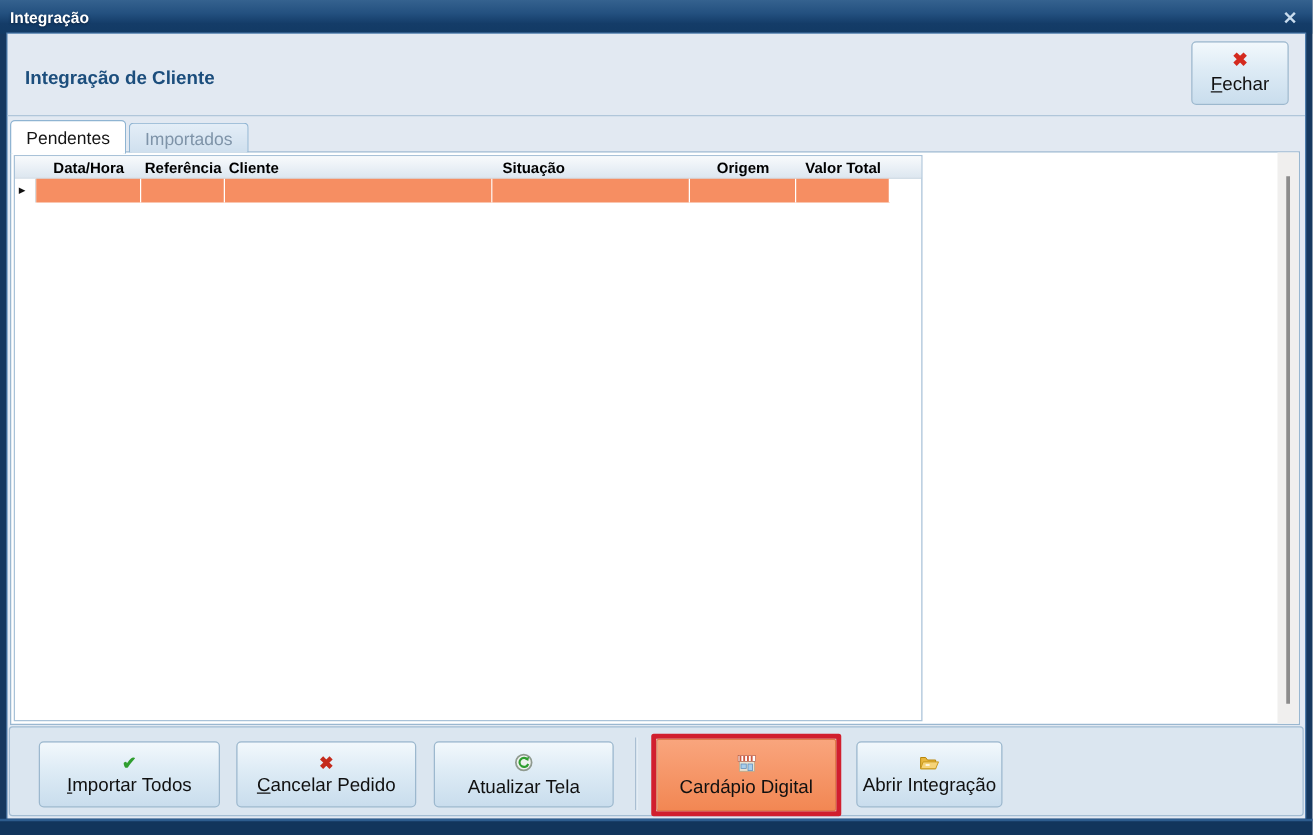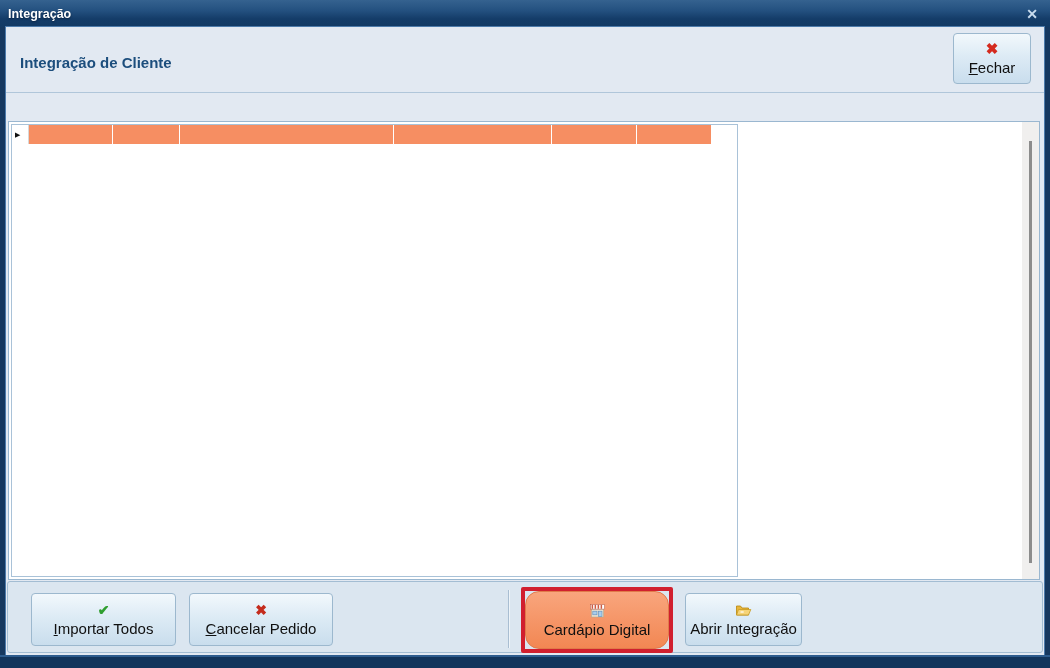--- a/index.html
+++ b/index.html
@@ -73,21 +73,21 @@
     background:#dbe6f0; border:1px solid #a3bdd3; border-radius:3px;
   }
   .tb-btn { position:absolute; top:11px; width:145px; height:53px; }
   .tb-sep { position:absolute; left:500px; top:8px; height:58px; width:2px;
     border-left:1px solid #a9bed2; border-right:1px solid #eef4f9; }
   .highlight-frame {
     position:absolute; left:513px; top:5px; width:152px; height:66px;
     border:4px solid #d11f2e; border-radius:2px;
   }
   .cardapio-btn {
-    width:144px; height:58px; border:1px solid #e07a4a; border-radius:14px;
+    width:144px; height:58px; border:1px solid #e07a4a; border-radius:2px;
     background:linear-gradient(180deg,#f9a57d 0%,#f28753 100%);
     display:flex; flex-direction:column; align-items:center; justify-content:center; gap:3px;
   }
   .cardapio-btn .btn-label { font-size:15px; color:#101010; }
   .ic-check { color:#2f9e2f; font-size:14px; font-weight:bold; line-height:14px; }
   .ic-x { color:#c42b1c; font-size:14px; font-weight:bold; line-height:14px; }
   .ic-x-big { color:#d42a1e; font-size:15px; font-weight:bold; line-height:15px; }
   u { text-decoration:underline; }
 </style>
 </head>
@@ -104,24 +104,41 @@
 
     <div class="page-title">Integração de Cliente</div>
 
     <button class="btn fechar-btn">
       <span class="ic-x-big">✖</span>
       <span class="btn-label"><u>F</u>echar</span>
     </button>
 
     <div class="sep-line"></div>
 
+    <div class="tabs">
+      <div class="tab active">
+        <span>Pendentes</span>
+      </div>
+      <div class="tab inactive">
+        <span>Importados</span>
+      </div>
+    </div>
 
     <div class="content">
 
       <div class="grid">
+        <div class="grid-header">
+          <div class="gh-cell col-sel"></div>
+          <div class="gh-cell col-0">Data/Hora</div>
+          <div class="gh-cell col-1">Referência</div>
+          <div class="gh-cell col-2">Cliente</div>
+          <div class="gh-cell col-3">Situação</div>
+          <div class="gh-cell col-4">Origem</div>
+          <div class="gh-cell col-5">Valor Total</div>
+        </div>
         <div class="grid-row">
           <div class="gr-sel">
             <span class="arrow">▶</span>
           </div>
           <div class="gr-cell d-col-0"></div>
           <div class="gr-cell d-col-1"></div>
           <div class="gr-cell d-col-2"></div>
           <div class="gr-cell d-col-3"></div>
           <div class="gr-cell d-col-4"></div>
           <div class="gr-cell d-col-5"></div>
@@ -139,20 +156,30 @@
       <button class="btn tb-btn" style="left:23px;">
         <span class="ic-check">✔</span>
         <span class="btn-label"><u>I</u>mportar Todos</span>
       </button>
 
       <button class="btn tb-btn" style="left:181px; width:144px;">
         <span class="ic-x">✖</span>
         <span class="btn-label"><u>C</u>ancelar Pedido</span>
       </button>
 
+      <button class="btn tb-btn" style="left:339px; width:144px;">
+        <span style="line-height:0;">
+          <svg width="16" height="16" viewBox="0 0 16 16">
+            <circle cx="8" cy="8" r="6.3" fill="#eef2ee" stroke="#8f9a8f" stroke-width="1.4"></circle>
+            <path d="M11 5.6 A3.6 3.6 0 1 0 11.6 9.2" fill="none" stroke="#2f9e2f" stroke-width="1.7"></path>
+            <path d="M12.3 3.2 L11.6 6.8 L8.8 5.2 Z" fill="#2f9e2f"></path>
+          </svg>
+        </span>
+        <span class="btn-label">Atualizar Tela</span>
+      </button>
 
       <div class="tb-sep"></div>
 
       <div class="highlight-frame">
         <button class="cardapio-btn">
           <span style="line-height:0;">
             <svg width="17" height="15" viewBox="0 0 17 15">
               <rect x="2.5" y="6" width="12" height="8" fill="#e9e1d2" stroke="#b3a98d" stroke-width="0.6"></rect>
               <rect x="1.5" y="1.5" width="14" height="4.6" fill="#ffffff" stroke="#b05540" stroke-width="0.5"></rect>
               <rect x="2.6" y="1.8" width="1.5" height="4" fill="#cf5b42"></rect>

